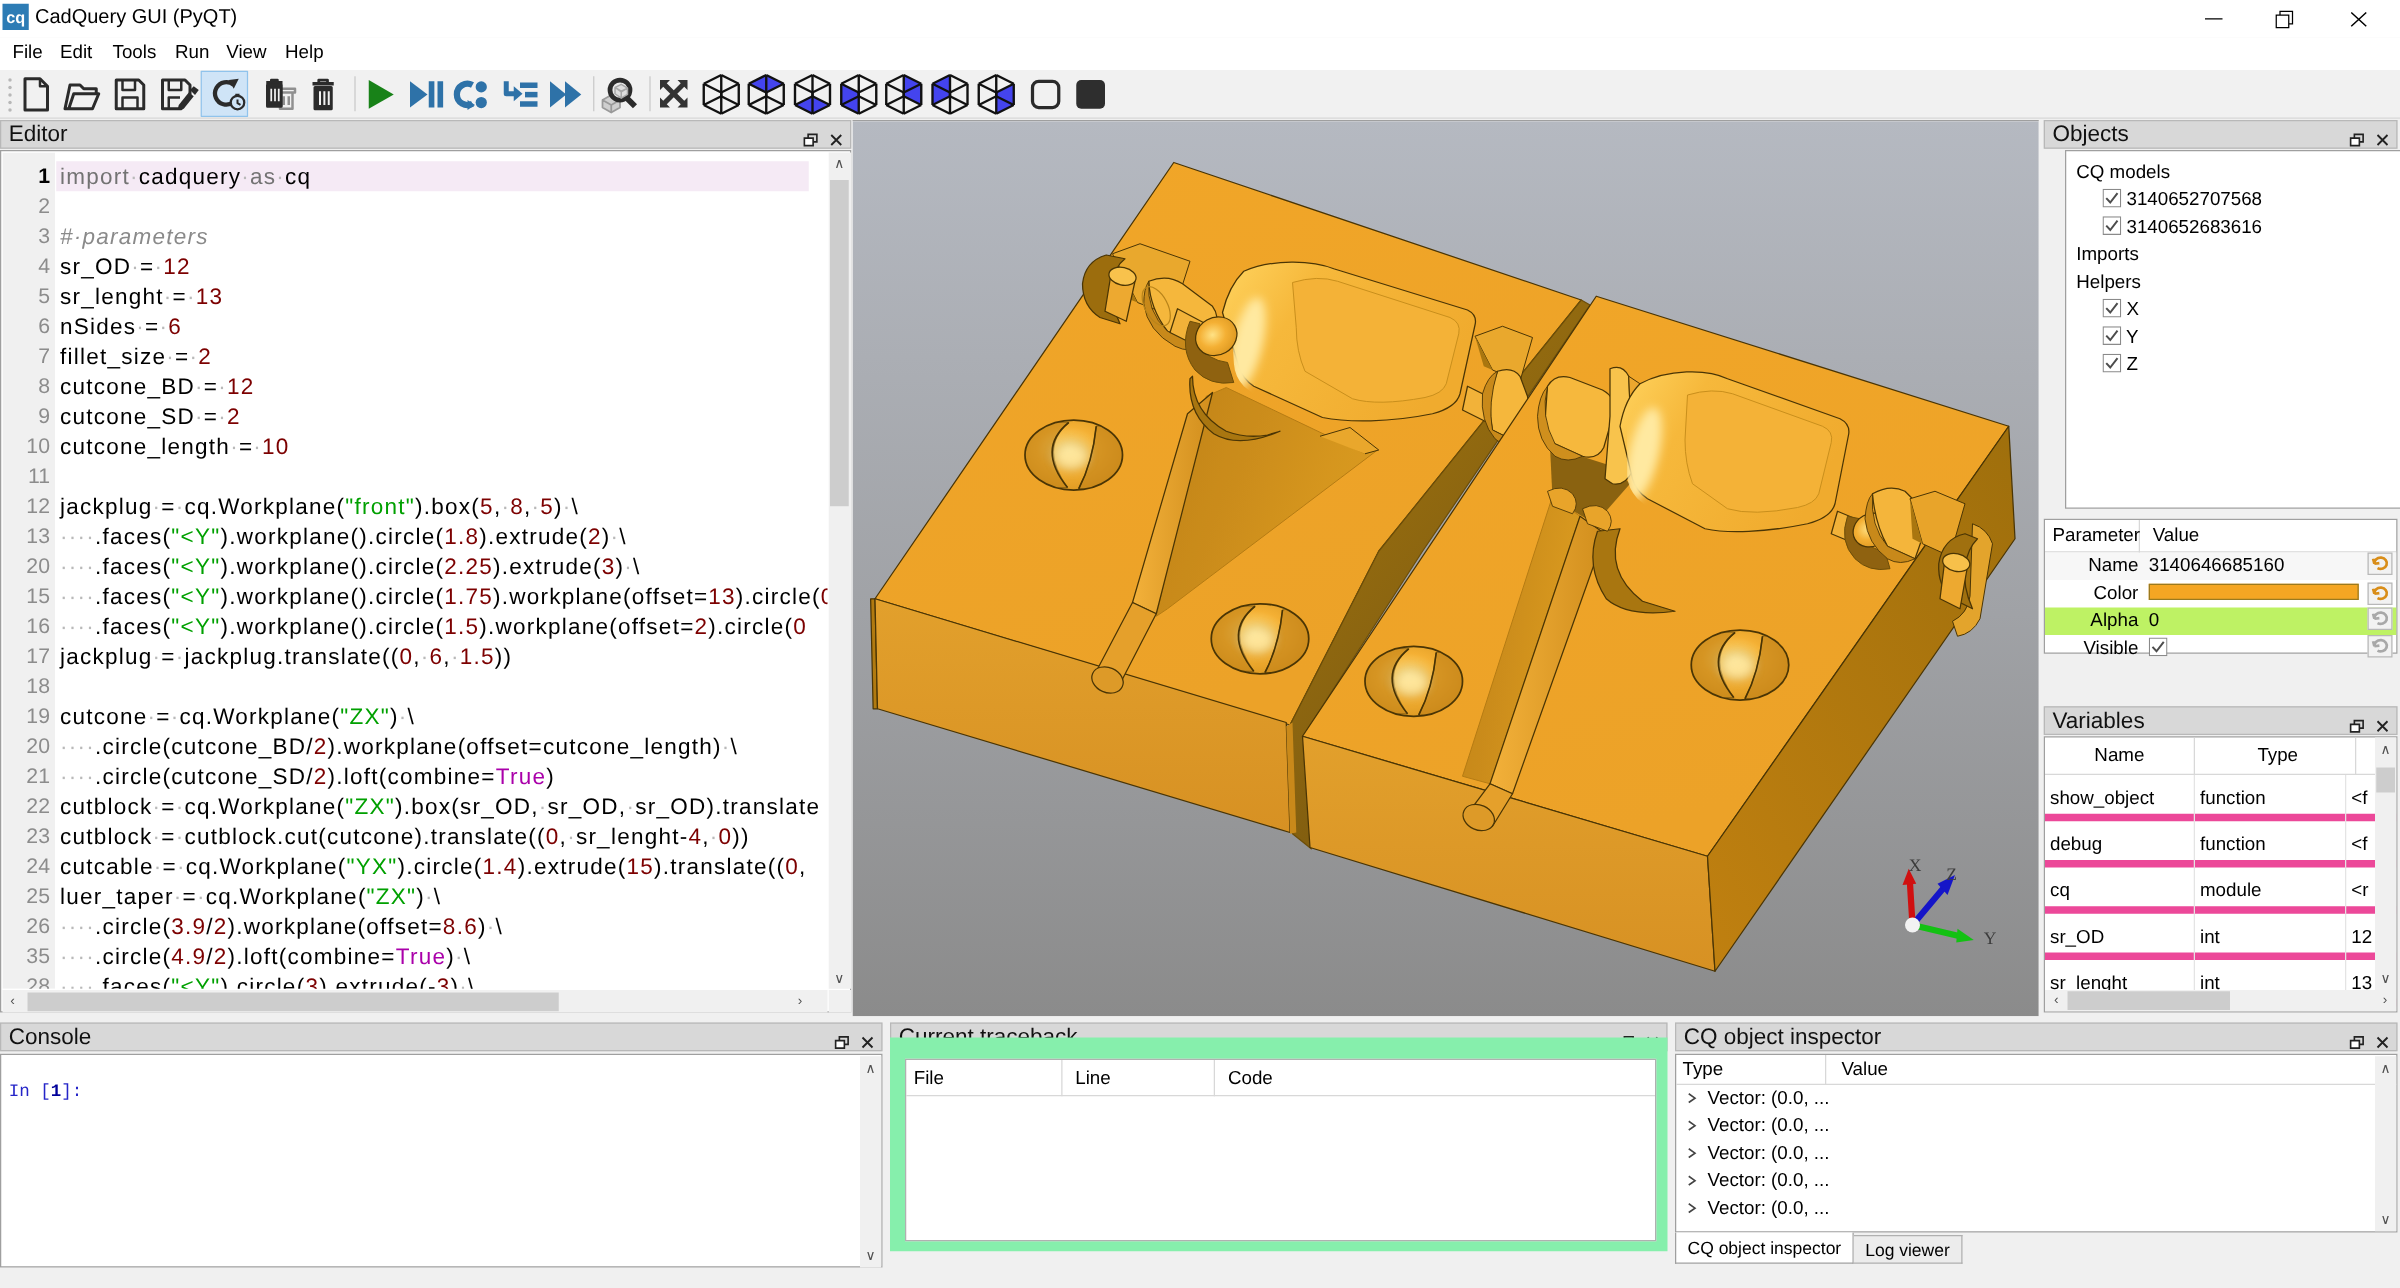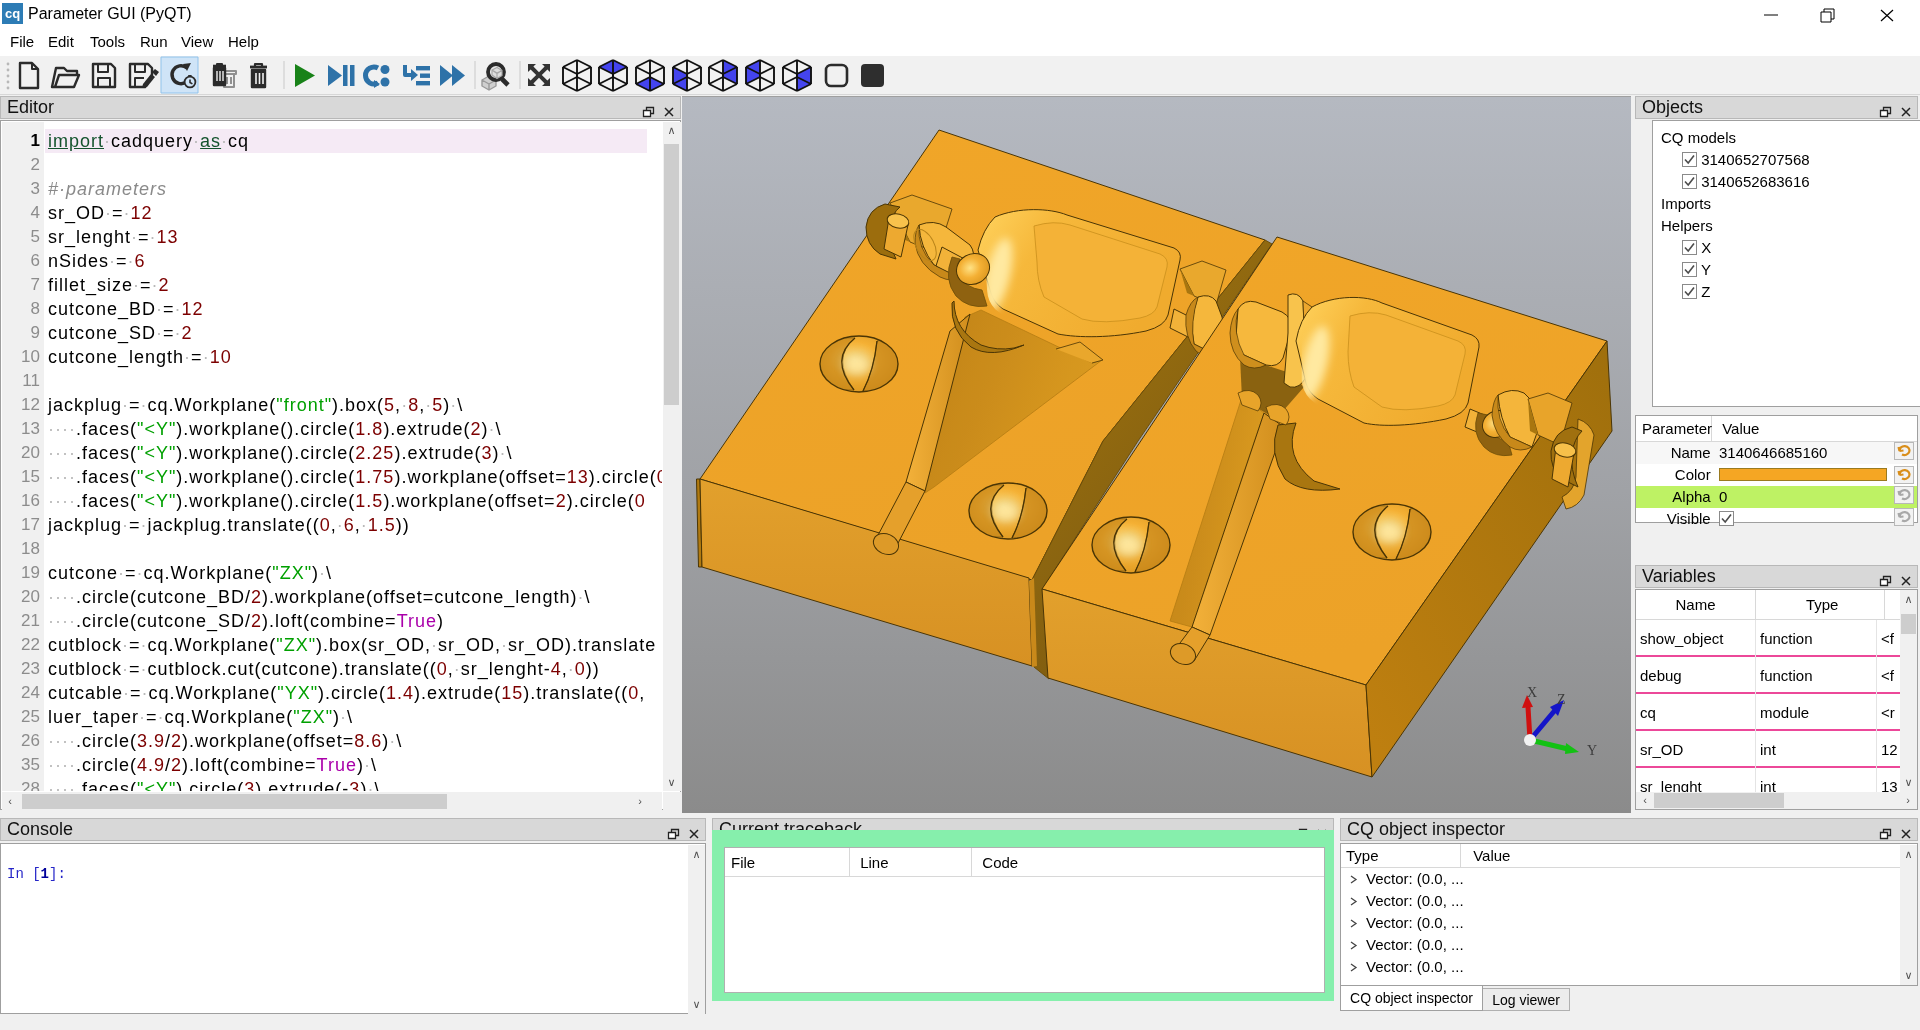--- a/index.html
+++ b/index.html
@@ -20,40 +20,40 @@
   border:1px solid #b8b8b8; font-size:18px; color:#111; line-height:21px; padding-left:6px; }
 .pcontent { position:absolute; background:#fff; border:1px solid #9f9f9f; }
 
 #lnums { position:absolute; left:0; top:7px; width:38px; text-align:right; font-size:17px;
   line-height:24px; color:#8c8c8c; }
 #lnums div { height:24px; }
 #lnums .b { color:#000; font-weight:bold; }
 #code { position:absolute; left:46px; top:7px; font-size:18px; letter-spacing:1px; line-height:24px; color:#000; white-space:pre; }
 #code .cl { height:24px; }
 #code i { font-style:normal; }
-#code i.k { color:#14532d;text-decoration:underline; } #code i.n { color:#7c0000; } #code i.s { color:#00a000; }
+#code i.k { color:#737373; } #code i.n { color:#7c0000; } #code i.s { color:#00a000; }
 #code i.c { color:#8a8a8a; font-style:italic; } #code i.t { color:#aa00aa; } #code i.d,#lnums i.d { color:#b9b9b9; }
 
-.vrow { height:37px; line-height:37px; border-bottom:2px solid #ec4899; white-space:nowrap;text-decoration:underline; }
+.vrow { height:37px; line-height:37px; border-bottom:6px solid #ec4899; white-space:nowrap;text-decoration:underline; }
 .vrow .c1 { display:inline-block; width:120px; padding-left:4px; border-right:1px solid #e4e4e4; }
 .vrow .c2 { display:inline-block; width:121px; padding-left:4px; border-right:1px solid #e4e4e4; }
 .vrow .c3 { display:inline-block; padding-left:4px; }
 
 .hicons { position:absolute; right:5px; top:5px; }
 
 .sb { position:absolute; background:#f0f0f0; }
 .sbthumb { position:absolute; background:#cdcdcd; }
 .arr { position:absolute; font-size:11px; color:#505050; text-align:center; }
 </style>
 </head>
 <body>
 
 <div id="titlebar">
   <div id="logo">cq</div>
-  <div id="title">Parameter GUI (PyQT)</div>
+  <div id="title">CadQuery GUI (PyQT)</div>
   <svg class="winbtn" style="left:1748px" width="46" height="30">
       <path d="M16 15h14" stroke="#000" stroke-width="1"></path>
     </svg>
   <svg class="winbtn" style="left:1805px" width="46" height="30">
       <path d="M16 12h10v10h-10z M19 12v-3h10v10h-3" stroke="#000" stroke-width="1" fill="none"></path>
     </svg>
   <svg class="winbtn" style="left:1864px" width="46" height="30">
       <path d="M17 10l12 11 M29 10l-12 11" stroke="#000" stroke-width="1.2"></path>
     </svg>
 </div>

